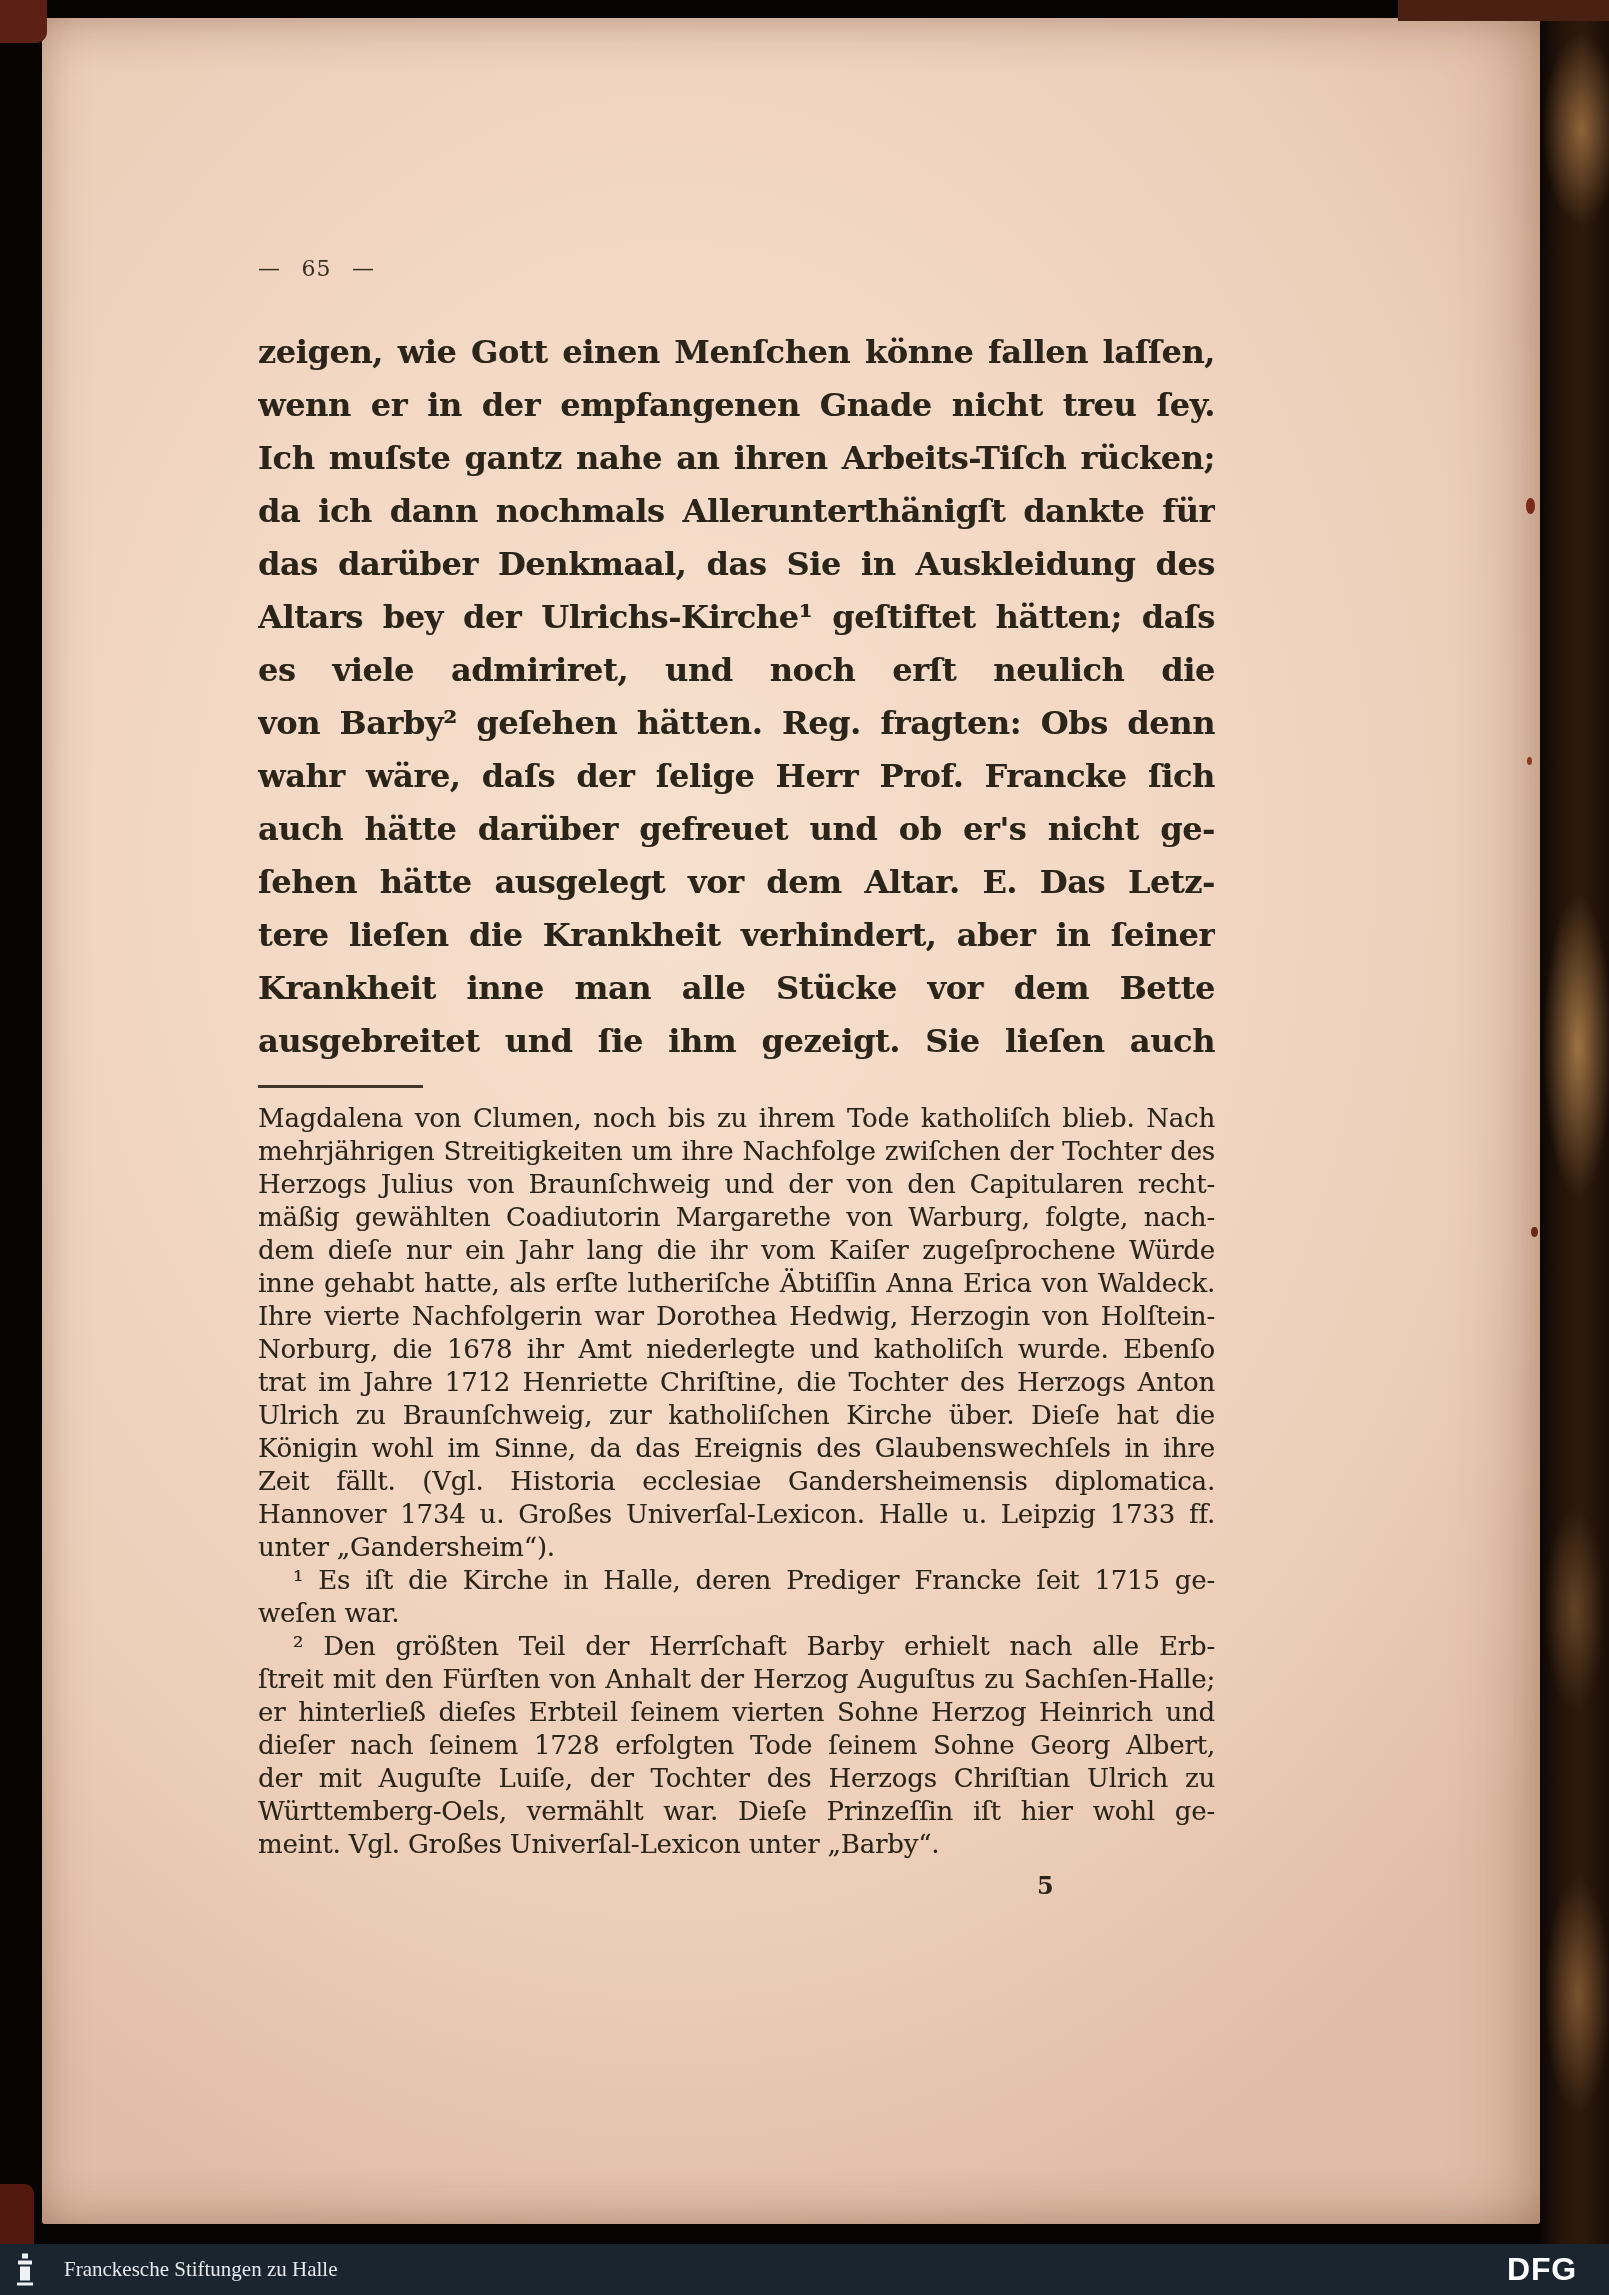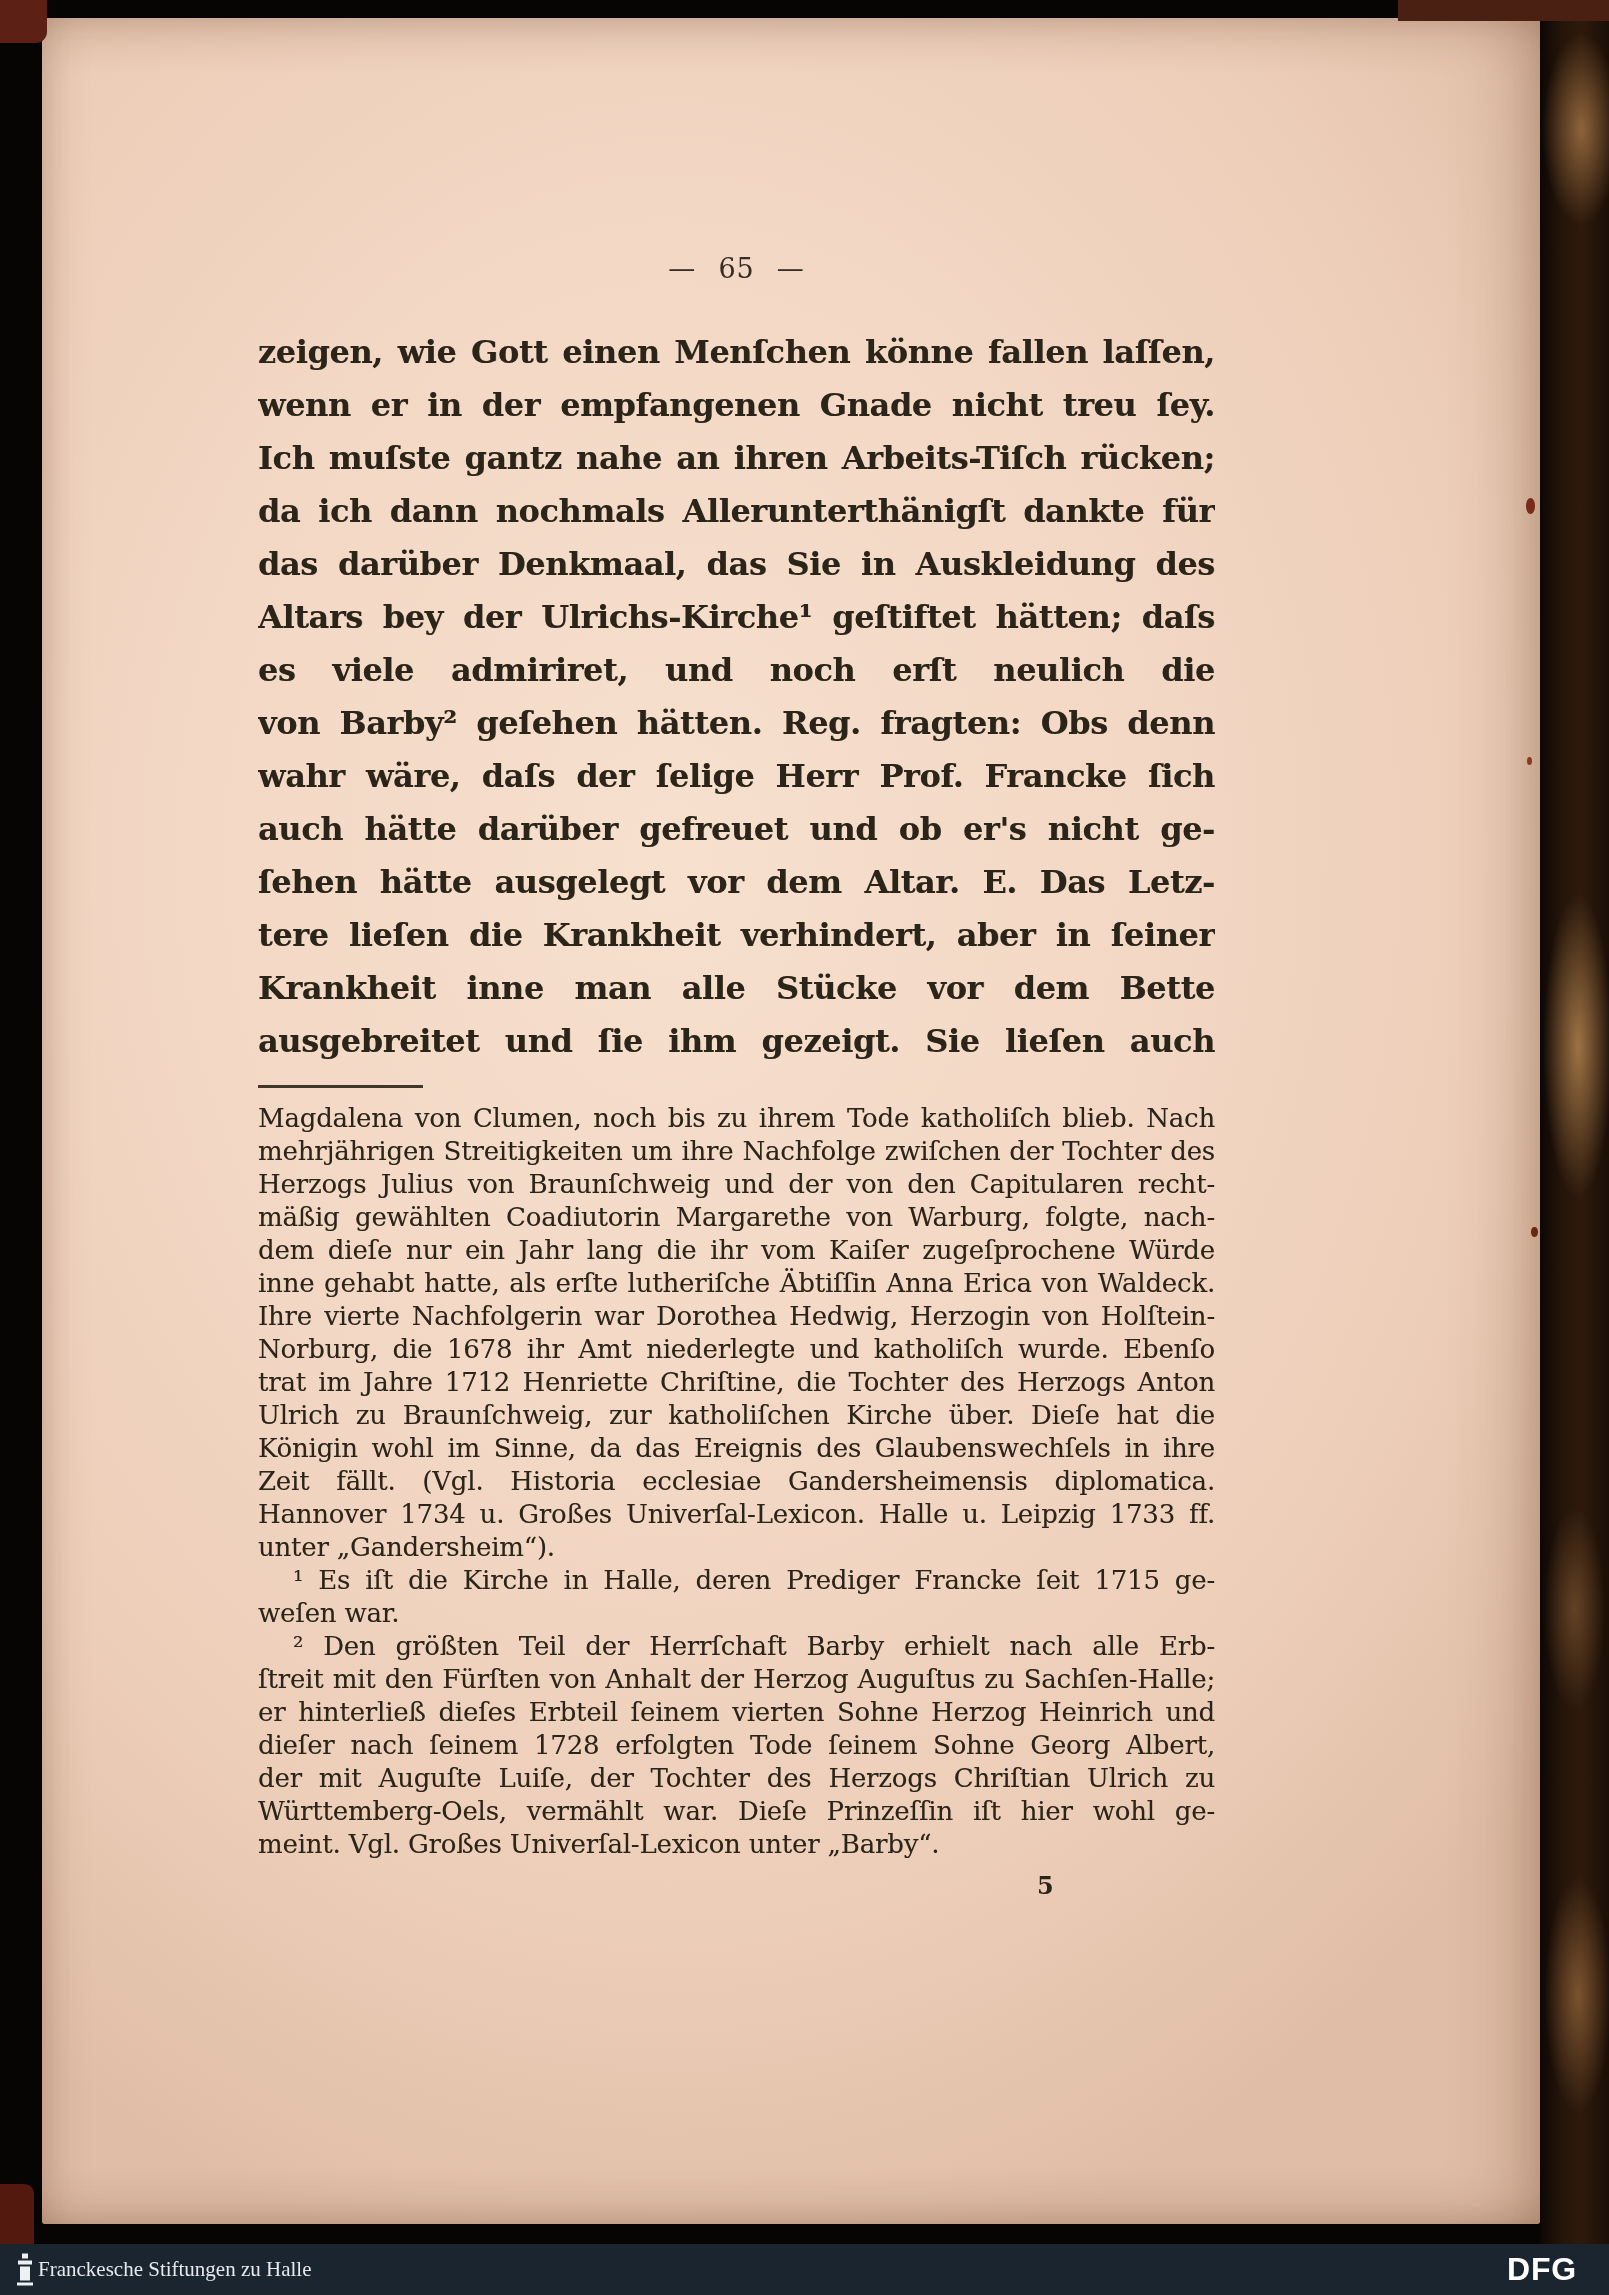--- a/index.html
+++ b/index.html
@@ -36,21 +36,21 @@
   .speck{position:absolute;border-radius:50%}
   .speck.s1{right:4.8px;top:480px;width:8.9px;height:16px;background:#7a2a18}
   .speck.s2{right:2.4px;top:1209px;width:6.4px;height:10.5px;background:#6b2616}
   .speck.s3{right:8px;top:739px;width:4.8px;height:8px;background:#8a3a20}
   
   .textblock{
     position:absolute;left:216px;top:233px;width:957px;
     color:#2b2418;
   }
   .pagenum{
-    text-align:center;font-size:27px;height:35px;line-height:35px;
+    font-size:22px;height:35px;line-height:35px;
     word-spacing:13px;letter-spacing:0.8px;color:#362e22;
   }
   .maintext{margin-top:40px;font-size:32px;font-weight:bold;letter-spacing:-0.4px;
     text-shadow:0.3px 0.3px 0 rgba(43,36,24,.35);}
   .maintext .line{height:53px;line-height:53px}
   .line{text-align:justify;overflow:hidden}
   .line::after{content:"";display:inline-block;width:100%;height:0}
   .line.noj{text-align:left}
   .line.noj::after{content:none}
   .line.ind{text-indent:35px}
@@ -59,21 +59,21 @@
     text-shadow:0.2px 0.2px 0 rgba(43,36,24,.3);}
   .fn .line{height:33px;line-height:33px}
   .signature{margin-top:8px;font-size:24px;font-weight:bold;padding-left:779px;height:33px;line-height:33px}
   
   .footerbar{
     position:absolute;left:0;right:0;bottom:0;height:51px;z-index:10;
     background:#1a2530;display:flex;align-items:center;
   }
   .emblem{width:24px;height:37px;margin-left:13px;flex:0 0 auto}
   .institution{
-    color:#e6e9ec;font-size:21px;margin-left:1px;
+    color:#e6e9ec;font-size:21px;margin-left:27px;
     font-family:"Liberation Serif","DejaVu Serif",serif;
   }
   .dfg{
     margin-left:auto;margin-right:32px;color:#ffffff;font-weight:bold;font-size:32px;
     font-family:"Liberation Sans","DejaVu Sans",sans-serif;letter-spacing:0.8px;
   }
 </style>
 </head>
 <body>
 

